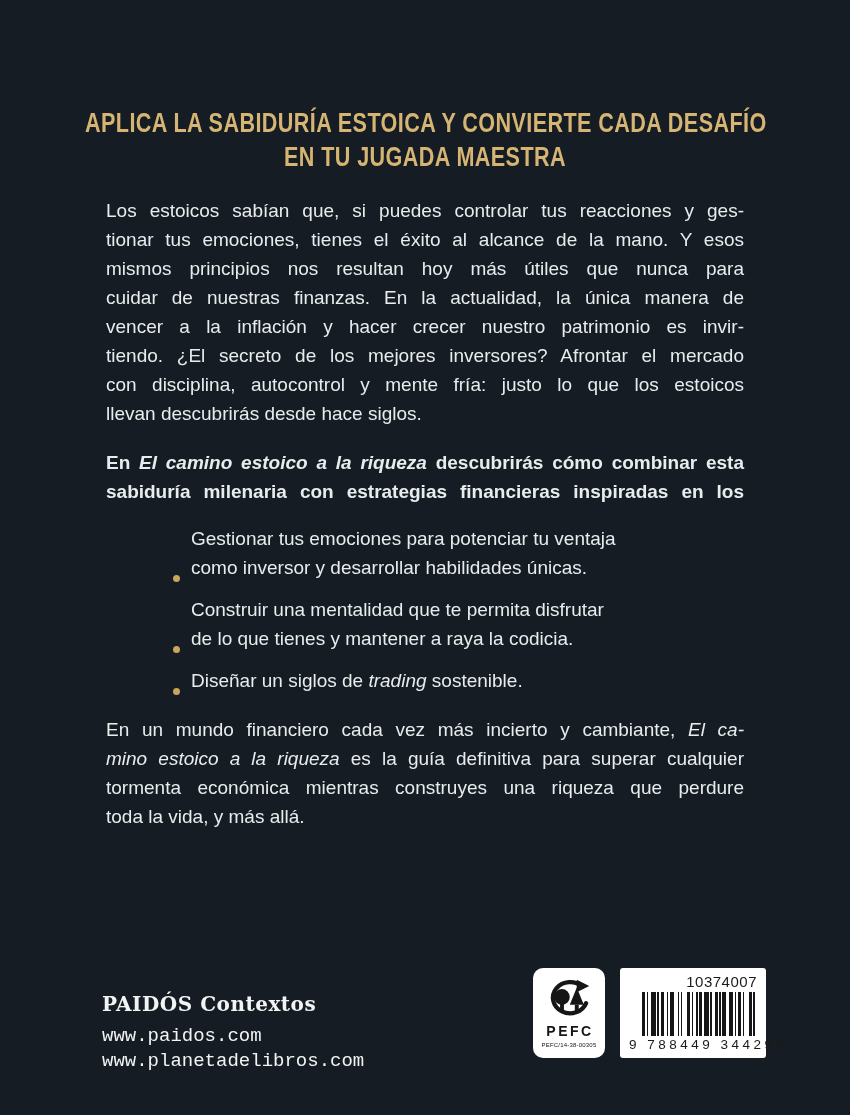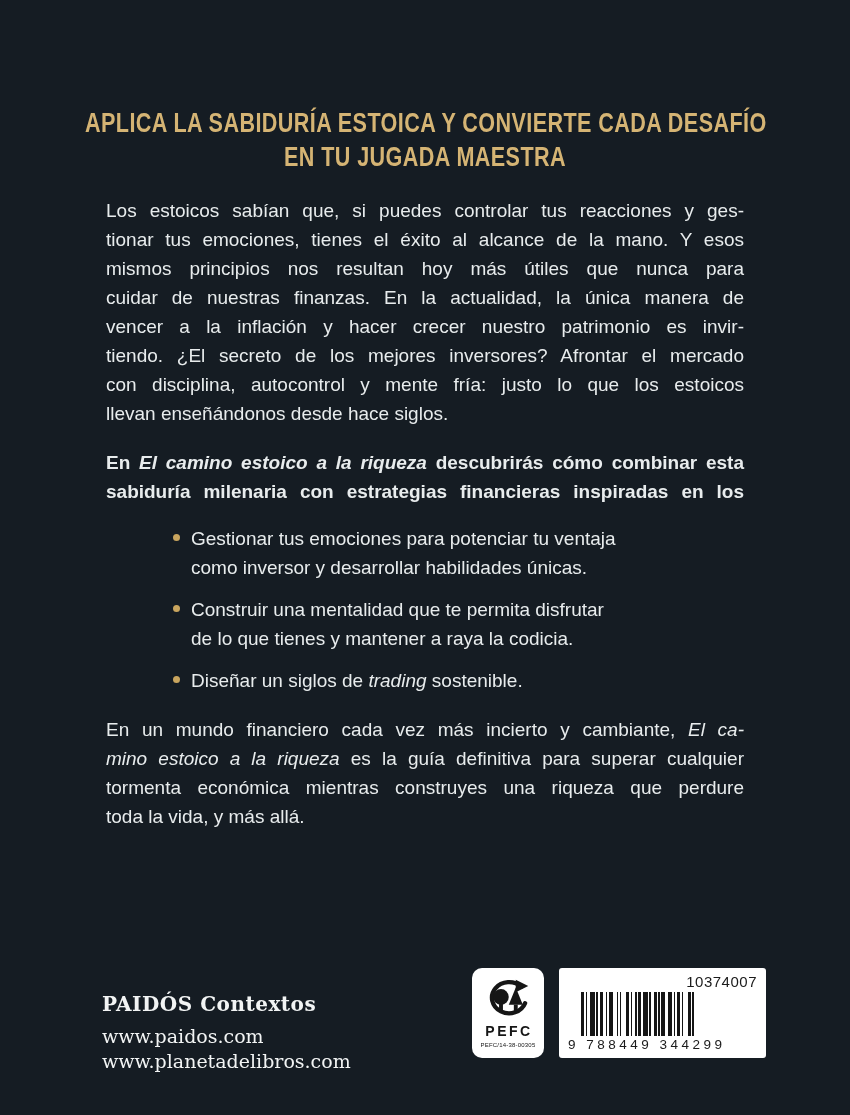--- a/index.html
+++ b/index.html
@@ -31,48 +31,48 @@
     font-size:19px;
     line-height:29px;
   }
   .para{margin:0 4px 20px;}
   .para.learn{margin-bottom:18px;font-weight:bold;}
   .line{min-height:29px;}
   .line.j{text-align:justify;text-align-last:justify;}
   i{font-style:italic;}
   
   .bullets{list-style:none;margin:0 0 20px;padding:0;}
-  .bullet{display:flex;margin:0 0 13px;padding-left:71px;}
+  .bullet{display:flex;margin:0 0 13px;padding-left:71px;align-items:flex-end;}
   .bullet-dot{
     flex:none;width:7px;height:7px;border-radius:50%;
     background:#c9a55e;margin:10px 11px 0 0;
   }
   .bullet-text{flex:1;}
   
   .footer{
     position:absolute;left:102px;top:968px;right:84px;
     display:flex;justify-content:space-between;align-items:flex-start;
   }
   .imprint-block{
     margin-top:24px;
     font-family:"DejaVu Serif","Liberation Serif",serif;
     color:#f2f4f4;
   }
   .imprint-name{font-size:20px;font-weight:bold;letter-spacing:0.5px;margin-bottom:8px;}
-  .website{font-size:19px;line-height:25px;}
+  .website{font-size:19px;line-height:25px;font-family:Liberation Mono, monospace;}
   .badges{display:flex;gap:15px;align-items:flex-start;}
   .pefc-box{
     width:72px;height:90px;border-radius:10px;background:#ffffff;
     display:flex;flex-direction:column;align-items:center;justify-content:center;
     color:#161616;
   }
   .pefc-label{font-size:14px;font-weight:bold;letter-spacing:2.5px;margin-top:2px;padding-left:2px;}
   .pefc-code{font-size:6px;letter-spacing:0.2px;margin-top:3px;}
   .barcode-box{
-    width:207px;height:90px;border-radius:3px;background:#ffffff;
+    width:146px;height:90px;border-radius:3px;background:#ffffff;
     box-sizing:border-box;padding:5px 9px 4px;
     color:#1b1b1b;
   }
   .barcode-number{text-align:right;font-size:15px;letter-spacing:0.5px;line-height:17px;}
   .barcode-bars{
     display:flex;align-items:stretch;height:44px;margin:2px 2px 0 13px;
   }
   .barcode-bars span{flex:none;height:100%;}
   .barcode-digits{
     font-size:13.5px;letter-spacing:3.5px;line-height:16px;
@@ -91,21 +91,21 @@
 
   <div class="content">
     <div class="para justified">
         <div class="line j"><span>Los estoicos sabían que, si puedes controlar tus reacciones y ges-</span></div>
         <div class="line j"><span>tionar tus emociones, tienes el éxito al alcance de la mano. Y esos</span></div>
         <div class="line j"><span>mismos principios nos resultan hoy más útiles que nunca para</span></div>
         <div class="line j"><span>cuidar de nuestras finanzas. En la actualidad, la única manera de</span></div>
         <div class="line j"><span>vencer a la inflación y hacer crecer nuestro patrimonio es invir-</span></div>
         <div class="line j"><span>tiendo. ¿El secreto de los mejores inversores? Afrontar el mercado</span></div>
         <div class="line j"><span>con disciplina, autocontrol y mente fría: justo lo que los estoicos</span></div>
-        <div class="line"><span>llevan enseñándonos desde hace siglos.</span></div>
+        <div class="line"><span>llevan descubrirás desde hace siglos.</span></div>
       </div>
 
     <div class="para learn justified">
         <div class="line j"><span>En </span><i>El camino estoico a la riqueza</i><span> descubrirás cómo combinar esta</span></div>
         <div class="line j"><span>sabiduría milenaria con estrategias financieras inspiradas en los</span></div>
       </div>
 
     <ul class="bullets">
         <li class="bullet">
           <span class="bullet-dot"></span>

